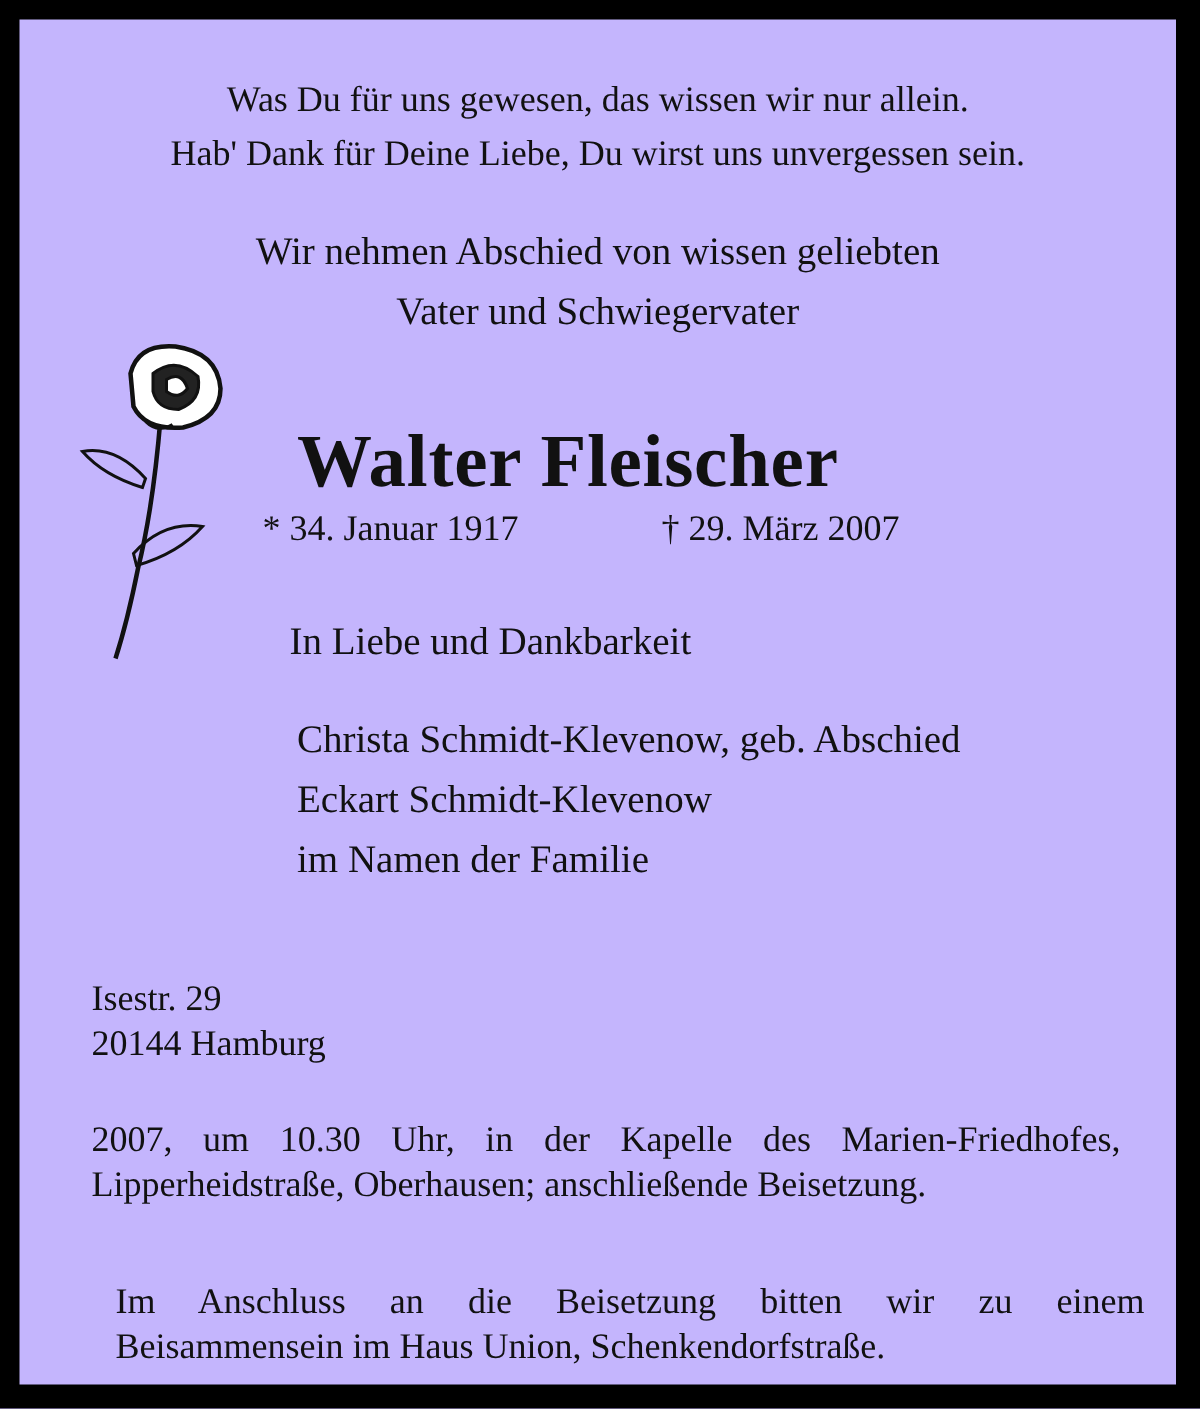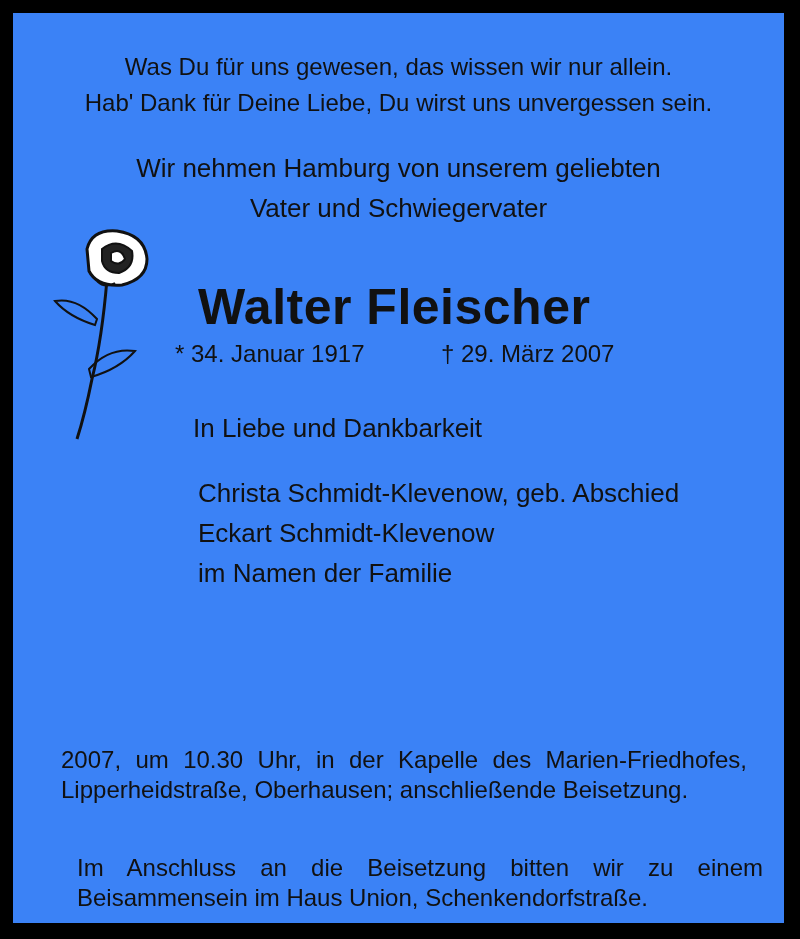--- a/index.html
+++ b/index.html
@@ -1,18 +1,18 @@
 <!DOCTYPE html>
 <html><head>
 <meta charset="utf-8">
 <style>
   html,body{margin:0;padding:0;}
   body{width:800px;height:939px;background:#000;position:relative;overflow:hidden;}
-  .card{position:absolute;left:13px;top:13px;width:771px;height:910px;background:#3b82f6;
-    font-family:Liberation Sans, sans-serif;color:#111;}
+  .card{position:absolute;left:13px;top:13px;width:771px;height:910px;background:#c4b5fd;
+    font-family:Liberation Serif, serif;color:#111;}
   .abs{position:absolute;}
   .center{left:0;right:0;text-align:center;}
   .verse{top:36px;font-size:24px;line-height:36px;}
   .intro{top:135px;font-size:26px;line-height:40px;}
   .name{top:265px;left:185px;font-size:50px;font-weight:bold;letter-spacing:0.5px;}
   .born{top:327px;left:162px;font-size:24px;}
   .died{top:327px;left:428px;font-size:24px;}
   .closing{top:400px;left:180px;font-size:26px;}
   .signers{top:460px;left:185px;font-size:26px;line-height:40px;}
   .addr{top:638px;left:48px;font-size:24px;line-height:30px;}
@@ -27,21 +27,21 @@
 <body>
 
 <div class="card">
 
   <div class="abs center verse">
     <div>Was Du für uns gewesen, das wissen wir nur allein.</div>
     <div>Hab' Dank für Deine Liebe, Du wirst uns unvergessen sein.</div>
   </div>
 
   <div class="abs center intro">
-    <div>Wir nehmen Hamburg von unserem geliebten</div>
+    <div>Wir nehmen Abschied von wissen geliebten</div>
     <div>Vater und Schwiegervater</div>
   </div>
 
   <svg class="abs rose" viewBox="0 0 110 225">
     <g fill="none" stroke="#111" stroke-width="2">
       <path d="M60 60 Q55 120 45 160 Q38 195 30 220" stroke-width="3"></path>
       <path d="M50 100 Q30 78 8 82 Q22 98 48 106 Z"></path>
       <path d="M42 150 Q62 128 88 132 Q72 150 44 158 Z"></path>
       <path d="M40 30 Q45 10 70 12 Q98 16 100 40 Q100 60 75 66 Q50 68 42 52 Z" fill="#fff" stroke-width="3"></path>
       <path d="M55 30 Q70 18 85 32 Q88 48 72 54 Q58 54 55 42 Z" fill="#222"></path>
@@ -55,20 +55,24 @@
   <div class="abs died">† 29. März 2007</div>
 
   <div class="abs closing">In Liebe und Dankbarkeit</div>
 
   <div class="abs signers">
     <div>Christa Schmidt-Klevenow, geb. Abschied</div>
     <div>Eckart Schmidt-Klevenow</div>
     <div>im Namen der Familie</div>
   </div>
 
+  <div class="abs addr">
+    <div>Isestr. 29</div>
+    <div>20144 Hamburg</div>
+  </div>
 
   <div class="abs para p1">
     <span class="line">2007, um 10.30 Uhr, in der Kapelle des Marien-Friedhofes,</span>
     <span class="line last">Lipperheidstraße, Oberhausen; anschließende Beisetzung.</span>
   </div>
 
   <div class="abs para p2">
     <span class="line">Im Anschluss an die Beisetzung bitten wir zu einem</span>
     <span class="line last">Beisammensein im Haus Union, Schenkendorfstraße.</span>
   </div>

